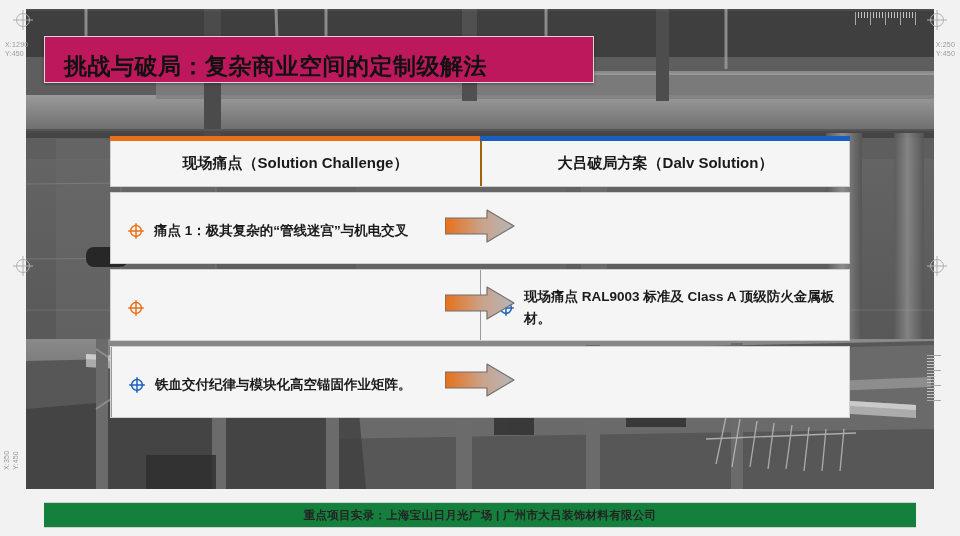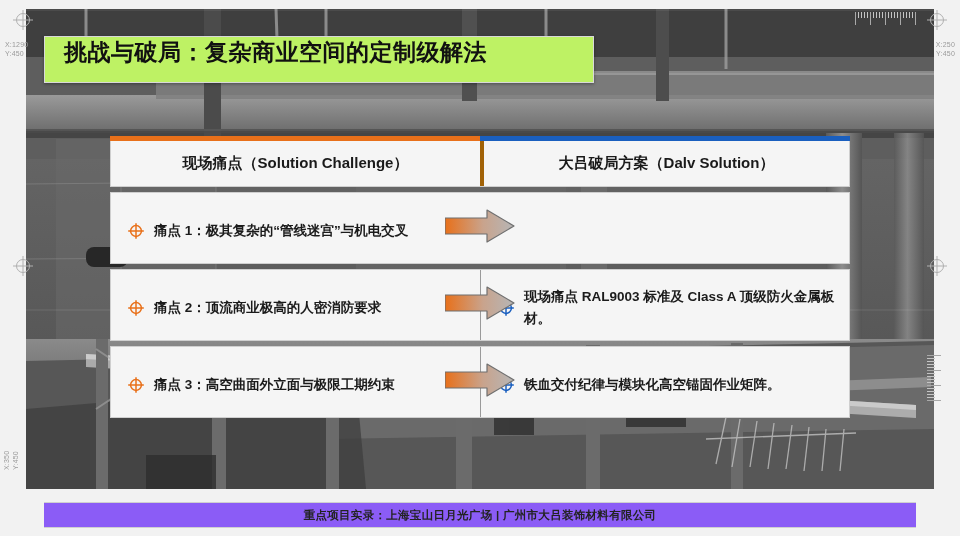--- a/index.html
+++ b/index.html
@@ -69,24 +69,24 @@
     background: #4a4a4a;
     z-index: 1;
   }
   #photo svg { display: block; width: 100%; height: 100%; }
 
   
   #title-banner {
     position: absolute;
     left: 44px; top: 36px;
     width: 550px; height: 47px;
-    background: #bef264;
+    background: #be185d;
     border: 1px solid #d8d8d8;
     display: flex;
-    align-items: flex-start;
+    align-items: flex-end;
     z-index: 20;
     box-shadow: 0 1px 3px rgba(0,0,0,.35);
   }
   #title-text {
     font-size: 23px;
     font-weight: bold;
     color: #111111;
     letter-spacing: .5px;
     padding-left: 19px;
     white-space: nowrap;
@@ -117,21 +117,21 @@
   .th {
     width: 50%;
     display: flex;
     align-items: center;
     justify-content: center;
     font-size: 15px;
     font-weight: bold;
     color: #1a1a1a;
     white-space: nowrap;
   }
-  .th + .th { border-left: 4px solid #a16207; text-align: right; }
+  .th + .th { border-left: 2px solid #a16207; text-align: right; }
 
   .trow {
     display: flex;
     background: #f5f5f5;
     border: 1px solid #cfcfcf;
     margin-top: 5px;
     position: relative;
     min-height: 72px;
   }
   .tcell {
@@ -158,21 +158,21 @@
     transform: translate(-50%, -50%);
     z-index: 6;
     pointer-events: none;
   }
 
   
   #footer {
     position: absolute;
     left: 44px; top: 502px;
     width: 872px; height: 26px;
-    background: #8b5cf6;
+    background: #15803d;
     border-top: 1px solid #d0d0d0;
     border-bottom: 1px solid #d0d0d0;
     display: flex;
     align-items: center;
     justify-content: center;
     z-index: 25;
   }
   #footer-text {
     font-size: 11.5px;
     font-weight: bold;
@@ -415,21 +415,20 @@
       </div>
     </div>
 
     <div class="trow">
       <div class="tcell left">
         <svg class="bullet-icon" width="18" height="18" viewBox="0 0 18 18">
           <circle cx="9" cy="9" r="5.4" fill="none" stroke="#E8701A" stroke-width="1.5"></circle>
           <line x1="9" y1="1.2" x2="9" y2="16.8" stroke="#E8701A" stroke-width="1.5"></line>
           <line x1="1.2" y1="9" x2="16.8" y2="9" stroke="#E8701A" stroke-width="1.5"></line>
         </svg>
-        <span class="cell-text">痛点 2：顶流商业极高的人密消防要求</span>
       </div>
       <div class="arrow-wrap">
         <svg width="70" height="34" viewBox="0 0 70 34">
           <defs>
             <linearGradient id="ag2" x1="0" y1="0" x2="1" y2="0">
               <stop offset="0" stop-color="#E8701A"></stop>
               <stop offset=".55" stop-color="#C9A38C"></stop>
               <stop offset="1" stop-color="#B6B6B6"></stop>
             </linearGradient>
           </defs>
@@ -440,28 +439,20 @@
         <svg class="bullet-icon" width="18" height="18" viewBox="0 0 18 18">
           <circle cx="9" cy="9" r="5.4" fill="none" stroke="#1A5FBF" stroke-width="1.5"></circle>
           <line x1="9" y1="1.2" x2="9" y2="16.8" stroke="#1A5FBF" stroke-width="1.5"></line>
           <line x1="1.2" y1="9" x2="16.8" y2="9" stroke="#1A5FBF" stroke-width="1.5"></line>
         </svg>
         <span class="cell-text">现场痛点 RAL9003 标准及 Class A 顶级防火金属板材。</span>
       </div>
     </div>
 
     <div class="trow">
-      <div class="tcell left">
-        <svg class="bullet-icon" width="18" height="18" viewBox="0 0 18 18">
-          <circle cx="9" cy="9" r="5.4" fill="none" stroke="#E8701A" stroke-width="1.5"></circle>
-          <line x1="9" y1="1.2" x2="9" y2="16.8" stroke="#E8701A" stroke-width="1.5"></line>
-          <line x1="1.2" y1="9" x2="16.8" y2="9" stroke="#E8701A" stroke-width="1.5"></line>
-        </svg>
-        <span class="cell-text">痛点 3：高空曲面外立面与极限工期约束</span>
-      </div>
       <div class="arrow-wrap">
         <svg width="70" height="34" viewBox="0 0 70 34">
           <defs>
             <linearGradient id="ag3" x1="0" y1="0" x2="1" y2="0">
               <stop offset="0" stop-color="#E8701A"></stop>
               <stop offset=".55" stop-color="#C9A38C"></stop>
               <stop offset="1" stop-color="#B6B6B6"></stop>
             </linearGradient>
           </defs>
           <polygon points="0,9 42,9 42,1 69,17 42,33 42,25 0,25" fill="url(#ag3)" stroke="#6f6f6f" stroke-width="1.2" stroke-linejoin="round"></polygon>

